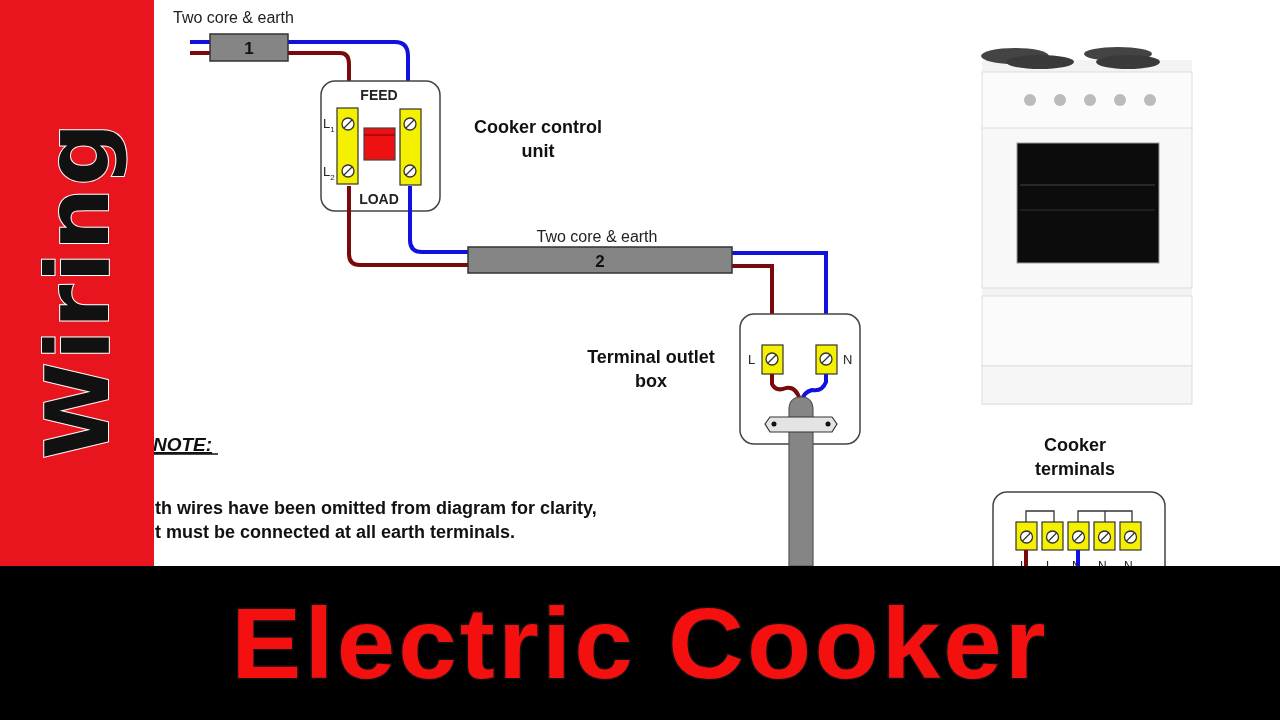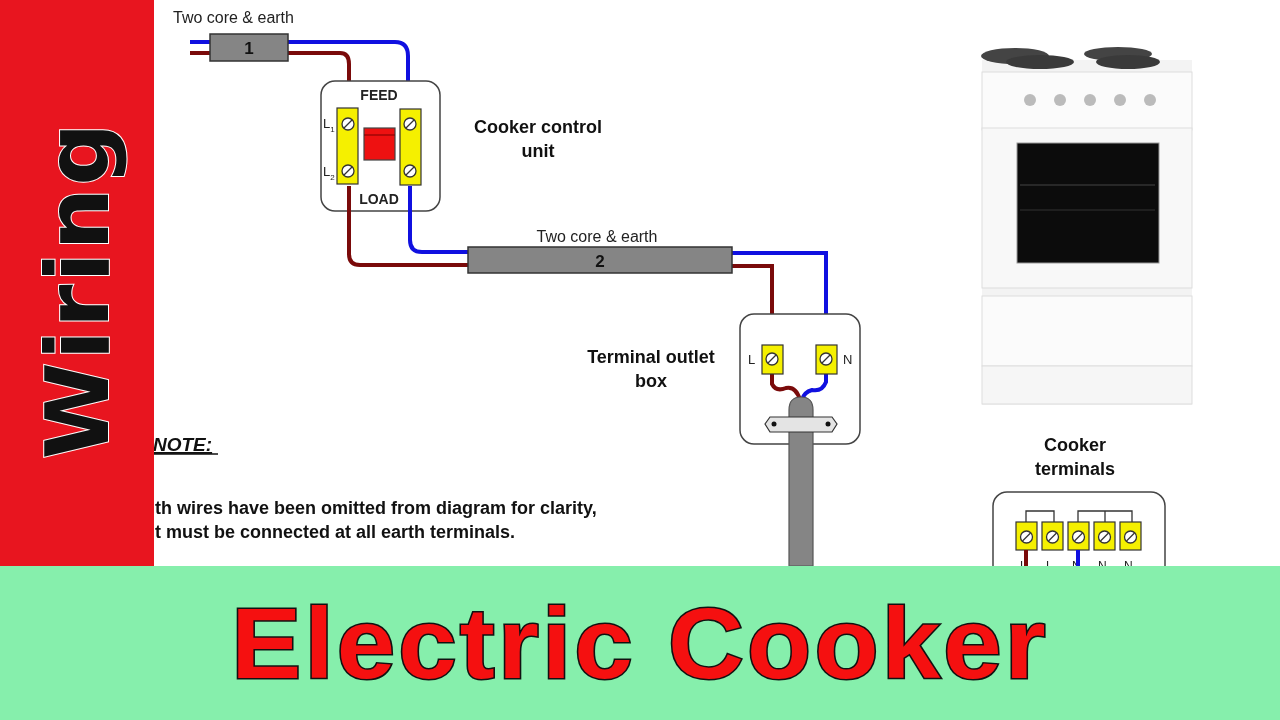--- a/index.html
+++ b/index.html
@@ -2,21 +2,21 @@
 <html><head>
 <meta charset="utf-8">
 <style>
   html,body{margin:0;padding:0;}
   body{width:1280px;height:720px;position:relative;overflow:hidden;background:#ffffff;font-family:"Liberation Sans",sans-serif;}
   .diagram{position:absolute;left:0;top:0;width:1280px;height:720px;}
   .sidebar{position:absolute;left:0;top:0;width:154px;height:566px;background:#e8151f;}
   .side-title{position:absolute;left:77px;top:290px;transform:translate(-50%,-50%) rotate(-90deg);white-space:nowrap;
     font-family:"DejaVu Sans",sans-serif;font-weight:bold;font-size:88px;color:#111;letter-spacing:2px;
     -webkit-text-stroke:2px #fff;paint-order:stroke fill;}
-  .banner{position:absolute;left:0;top:566px;width:1280px;height:154px;background:#86efac;}
+  .banner{position:absolute;left:0;top:566px;width:1280px;height:154px;background:#000000;}
   .banner-title{position:absolute;left:0;top:0;width:1280px;height:154px;display:flex;align-items:center;justify-content:center;
     font-family:"Liberation Sans",sans-serif;font-weight:bold;font-size:100px;color:#f51010;letter-spacing:3px;
     -webkit-text-stroke:3px #111;paint-order:stroke fill;transform:scaleX(1.05);}
 </style>
 </head>
 <body>
 
 <svg class="diagram" width="1280" height="720" viewBox="0 0 1280 720">
 
   <g fill="none" stroke-width="4">

